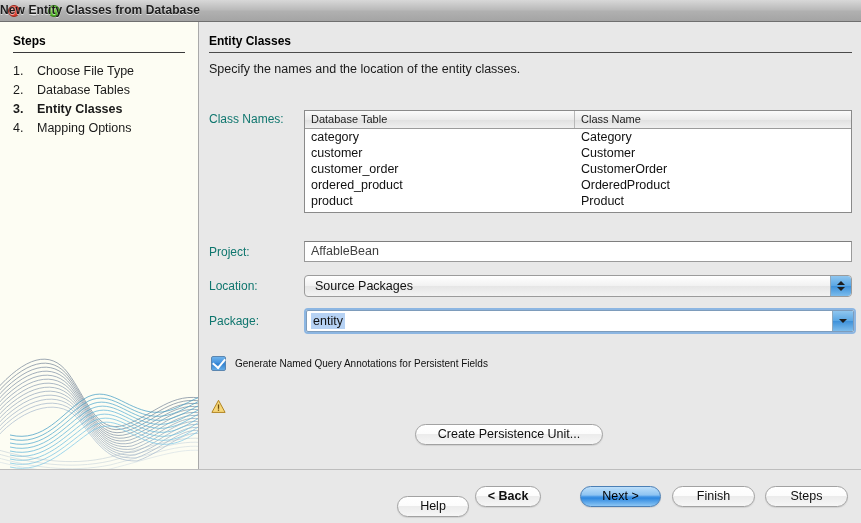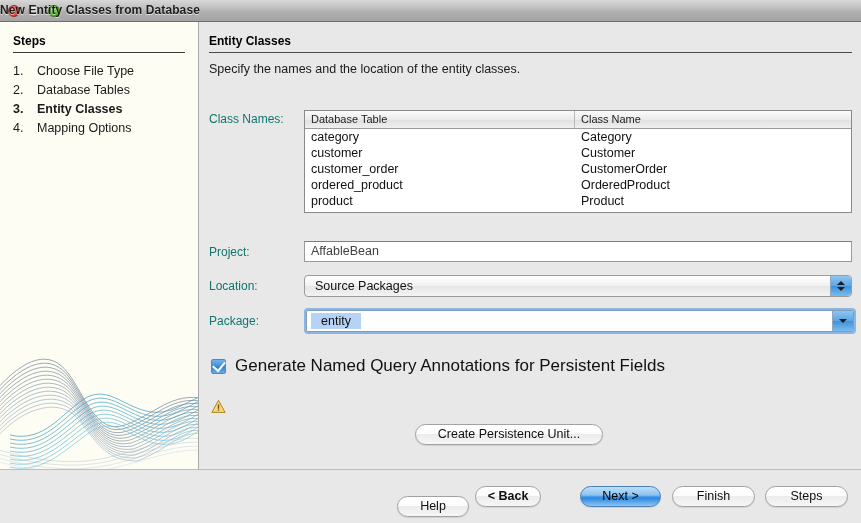--- a/index.html
+++ b/index.html
@@ -266,21 +266,21 @@
     background: #ffffff;
     overflow: hidden;
   }
   #package-value {
     position: absolute;
     left: 4px; top: 2px;
     line-height: 16px;
     font-size: 12.5px;
     color: #111;
     background: #b6d2f4;
-    padding: 0 10px;
+    padding: 0 2px;
     white-space: nowrap;
   }
   #package-arrow {
     position: absolute;
     right: 0; top: 0;
     width: 20px; height: 100%;
     background: linear-gradient(to bottom, #8fc6ef 0%, #5ba7e4 48%, #3f92da 52%, #7cbcec 100%);
     border-left: 1px solid #8fa8bd;
     display: flex;
     align-items: center;
@@ -306,21 +306,21 @@
   #checkbox-check {
     position: absolute;
     left: 3px; top: -1px;
     width: 6px; height: 10px;
     border: solid #ffffff;
     border-width: 0 2px 2px 0;
     transform: rotate(40deg);
   }
   #checkbox-label {
     margin-left: 9px;
-    font-size: 17px;
+    font-size: 10px;
     color: #111;
     white-space: nowrap;
   }
 
   
   #warning-row {
     position: absolute;
     left: 12px; top: 376px;
     display: flex;
     align-items: flex-start;

